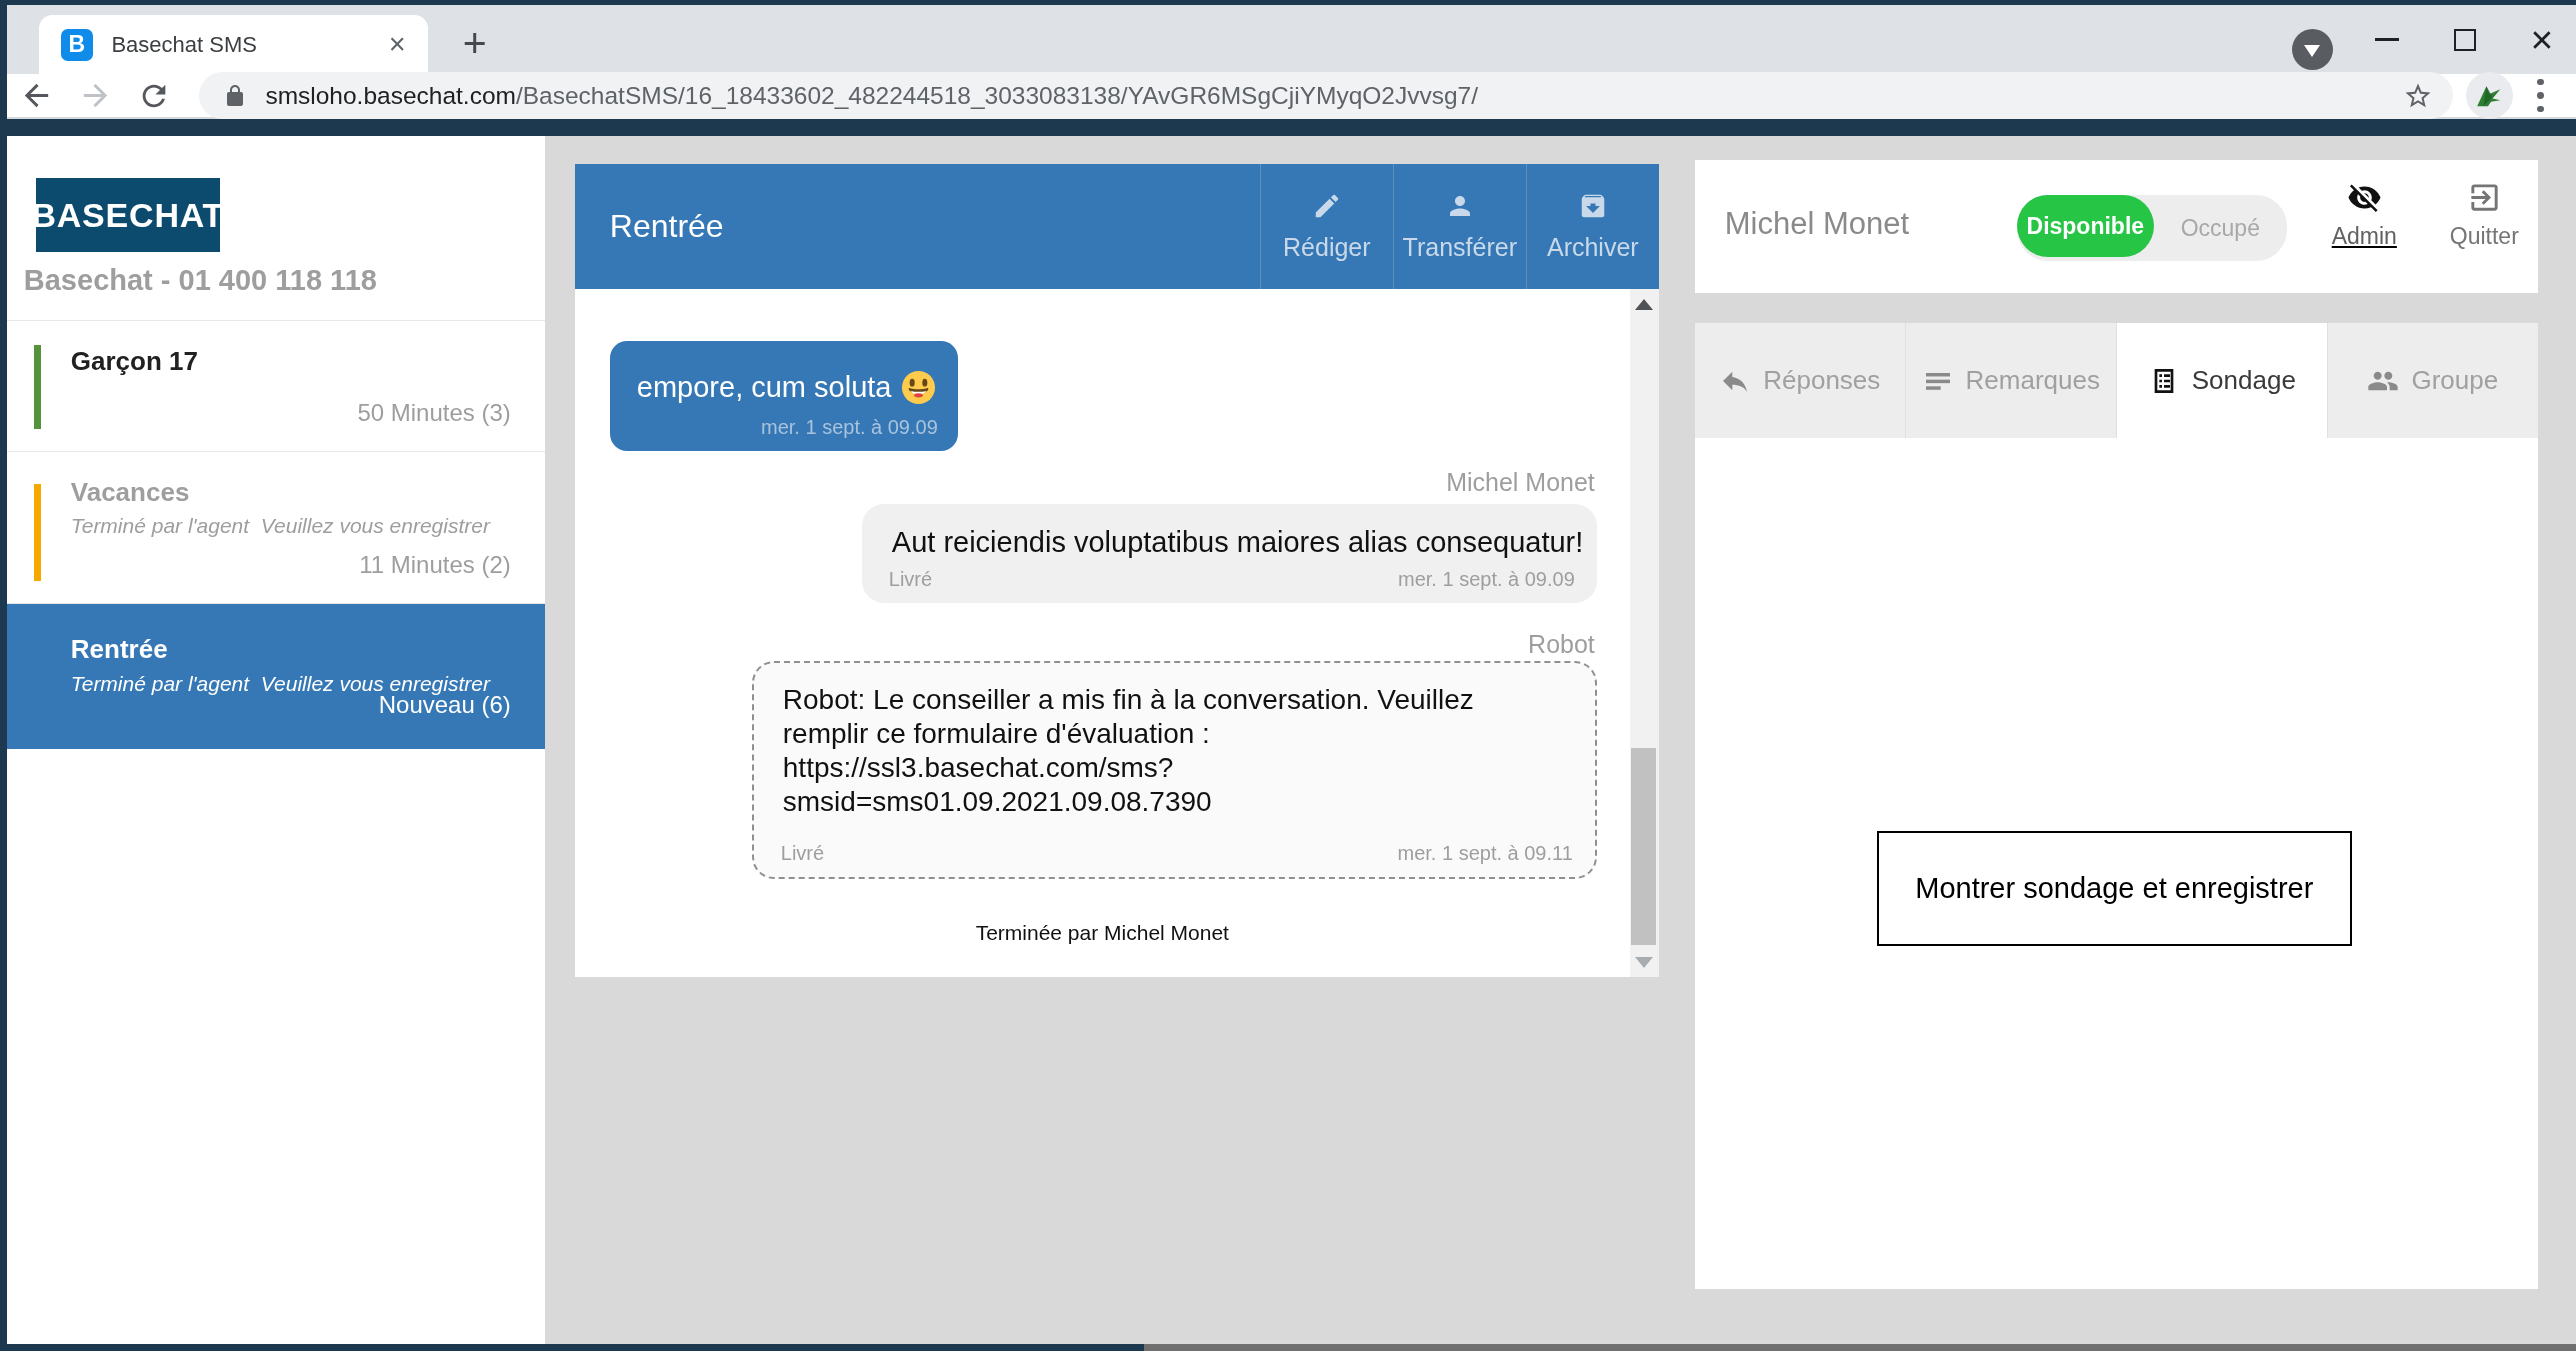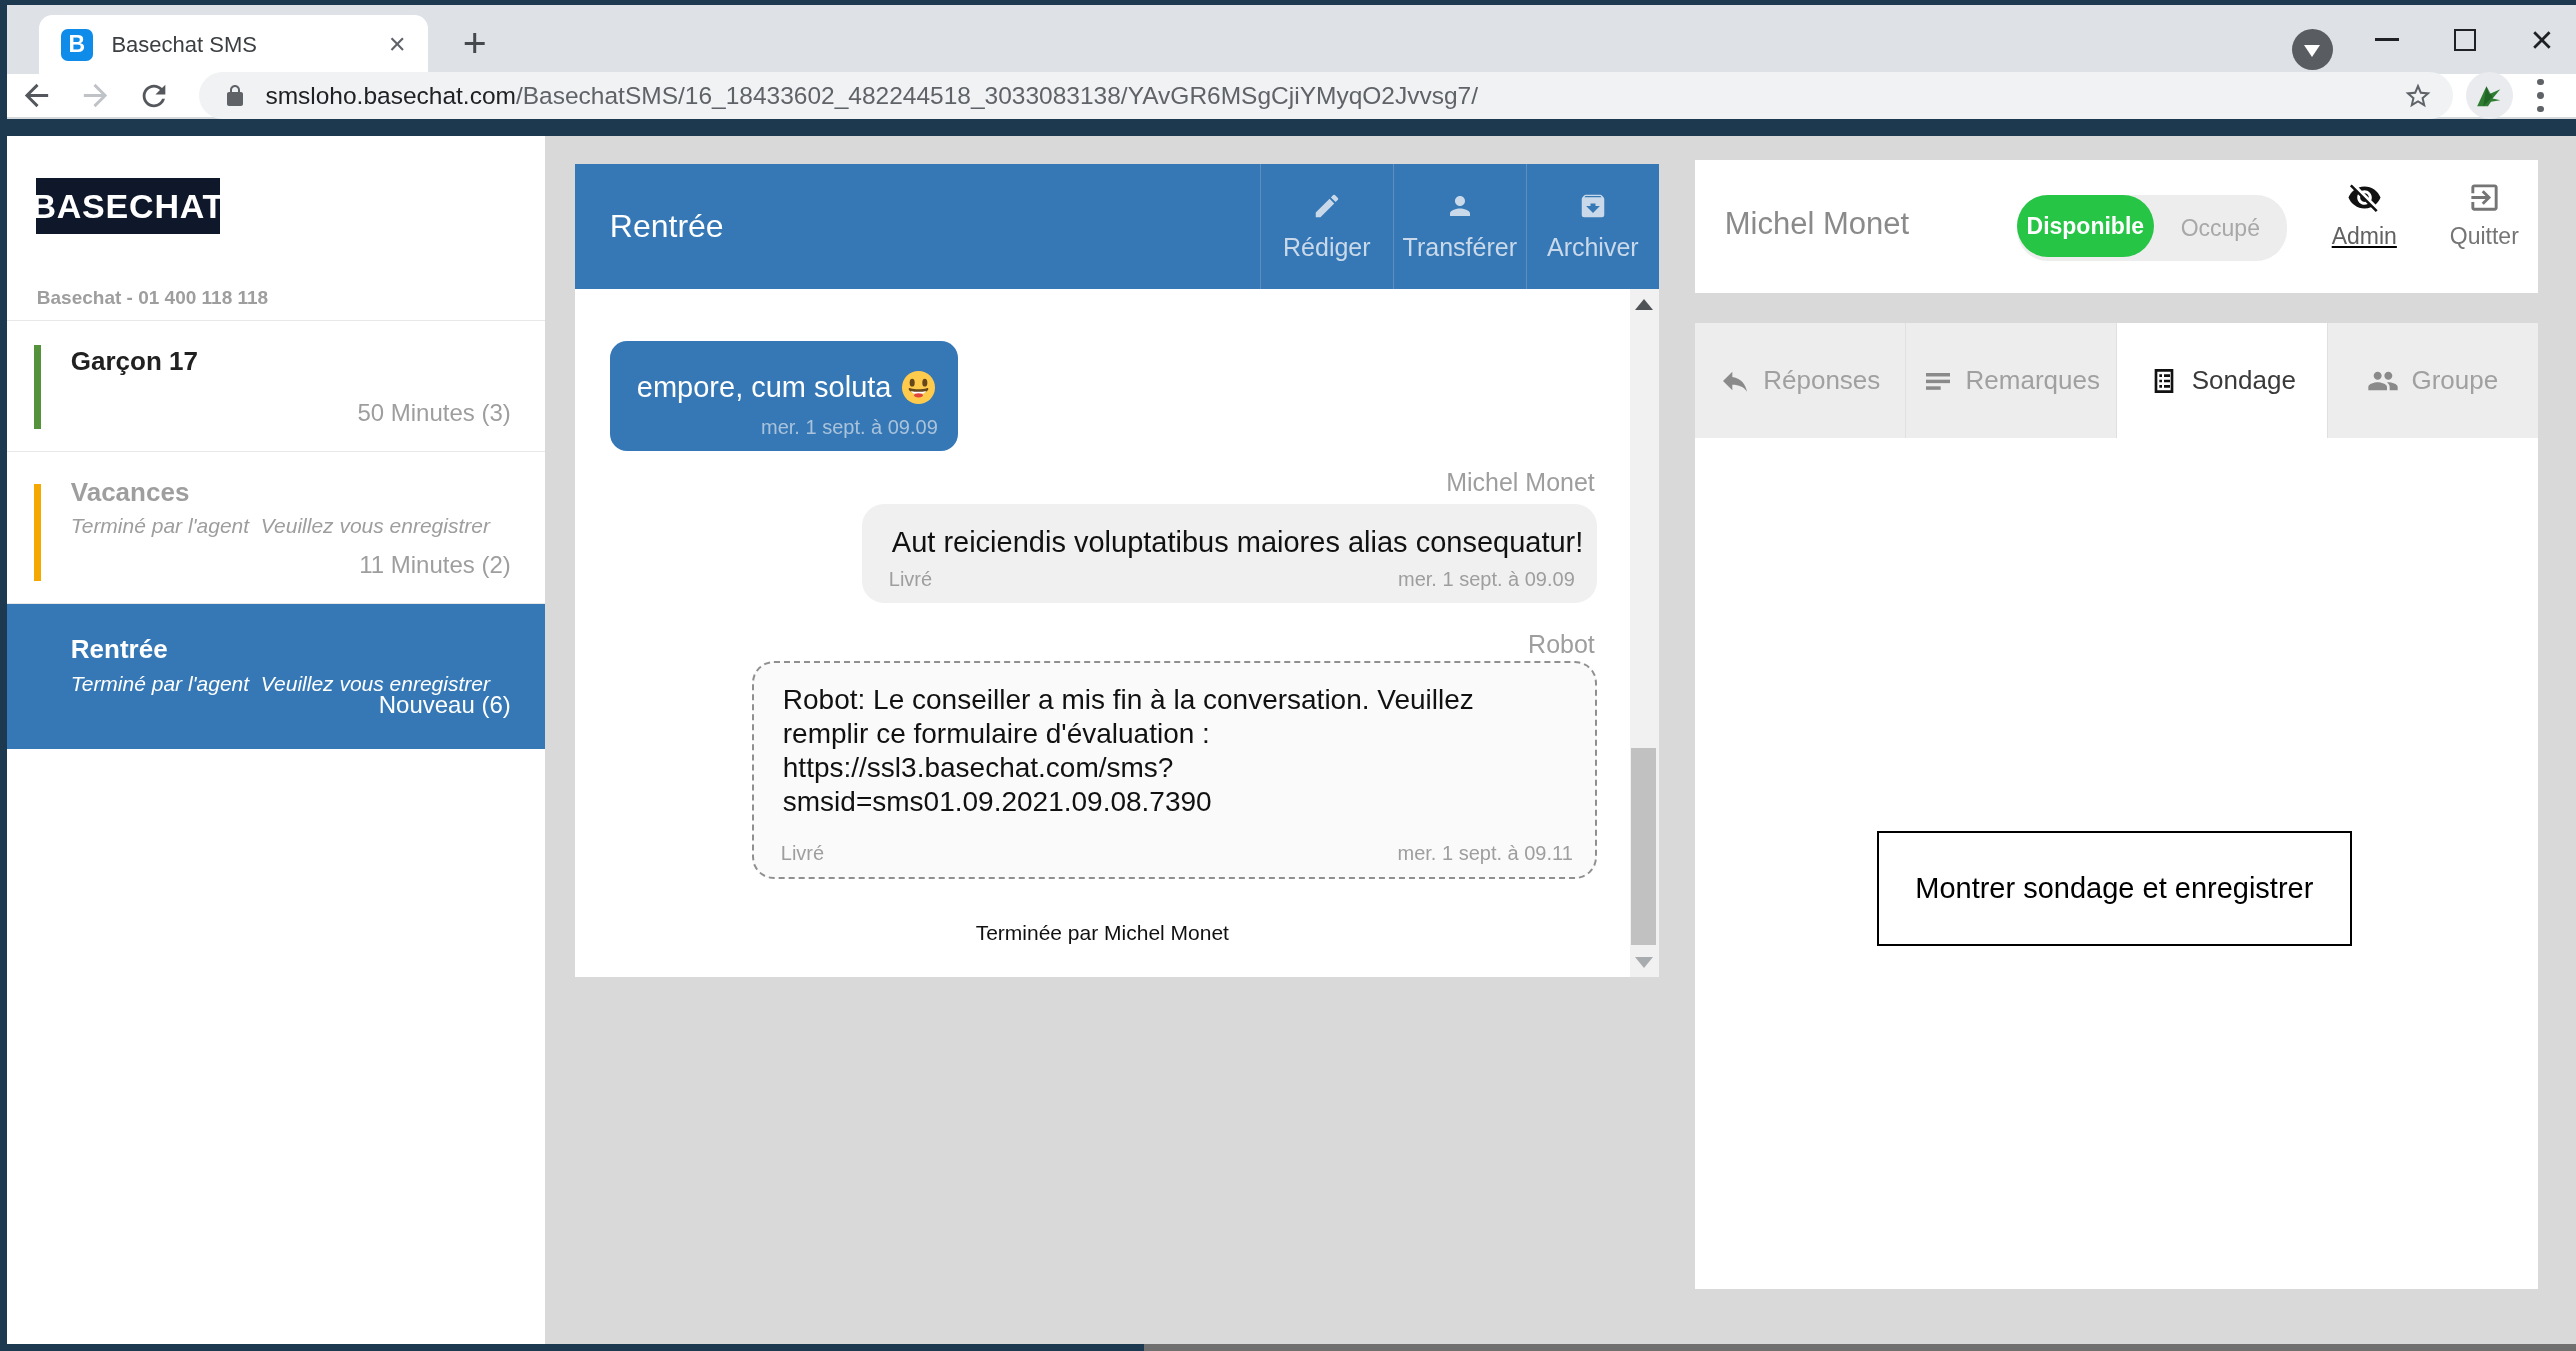--- a/index.html
+++ b/index.html
@@ -34,23 +34,23 @@
   .avatar { width:47px; height:47px; border-radius:50%; background:#e9ebee; display:flex; align-items:center;
             justify-content:center; margin-right:15px; }
   .dots { display:flex; flex-direction:column; gap:6.8px; margin-right:24px; padding:0 8.4px; }
   .dots i { width:6.8px; height:6.8px; border-radius:50%; background:#5f6368; }
 
   
   .content { position:absolute; left:6.8px; top:136px; right:0; bottom:6.8px; background:#d9d9d9; }
 
   
   .sidebar { position:absolute; left:0; top:0; width:538px; height:100%; background:#fff; }
-  .logo { position:absolute; left:29px; top:42px; width:184px; height:56px; background:#0f172a; color:#fff;
+  .logo { position:absolute; left:29px; top:42px; width:184px; height:74px; background:#0c4a6e; color:#fff;
           font-size:34px; font-weight:bold; display:flex; align-items:center; justify-content:center; letter-spacing:0.8px; }
-  .account { position:absolute; left:30px; top:128px; font-size:19px; font-weight:bold; color:#9e9e9e;margin-top:23px; }
+  .account { position:absolute; left:17px; top:128px; font-size:29px; font-weight:bold; color:#9e9e9e; }
   .conv-list { position:absolute; left:0; top:184px; right:0; border-top:1.7px solid #e8e8e8; }
   .conv { position:relative; border-bottom:1.7px solid #e8e8e8;padding-left:40px; }
   .conv.c1 { height:131px; } .conv.c2 { height:152px; } .conv.c3 { height:145px; background:#3578b5; border-bottom:none; }
   .conv .bar { position:absolute; left:27px; width:7.6px; }
   .conv.c1 .bar { top:24px; bottom:22px; background:#54923c; }
   .conv.c2 .bar { top:32px; bottom:22px; background:#f5a800; }
   .conv .title { position:absolute; left:64px; top:25px; font-size:26px; font-weight:bold; color:#212121; }
   .conv.c2 .title { color:#9e9e9e; }
   .conv .sub { position:absolute; left:64px; top:62px; font-size:21px; font-style:italic; color:#9e9e9e; white-space:pre; }
   .conv .meta { position:absolute; right:34px; bottom:24px; font-size:24px; color:#9e9e9e; }

